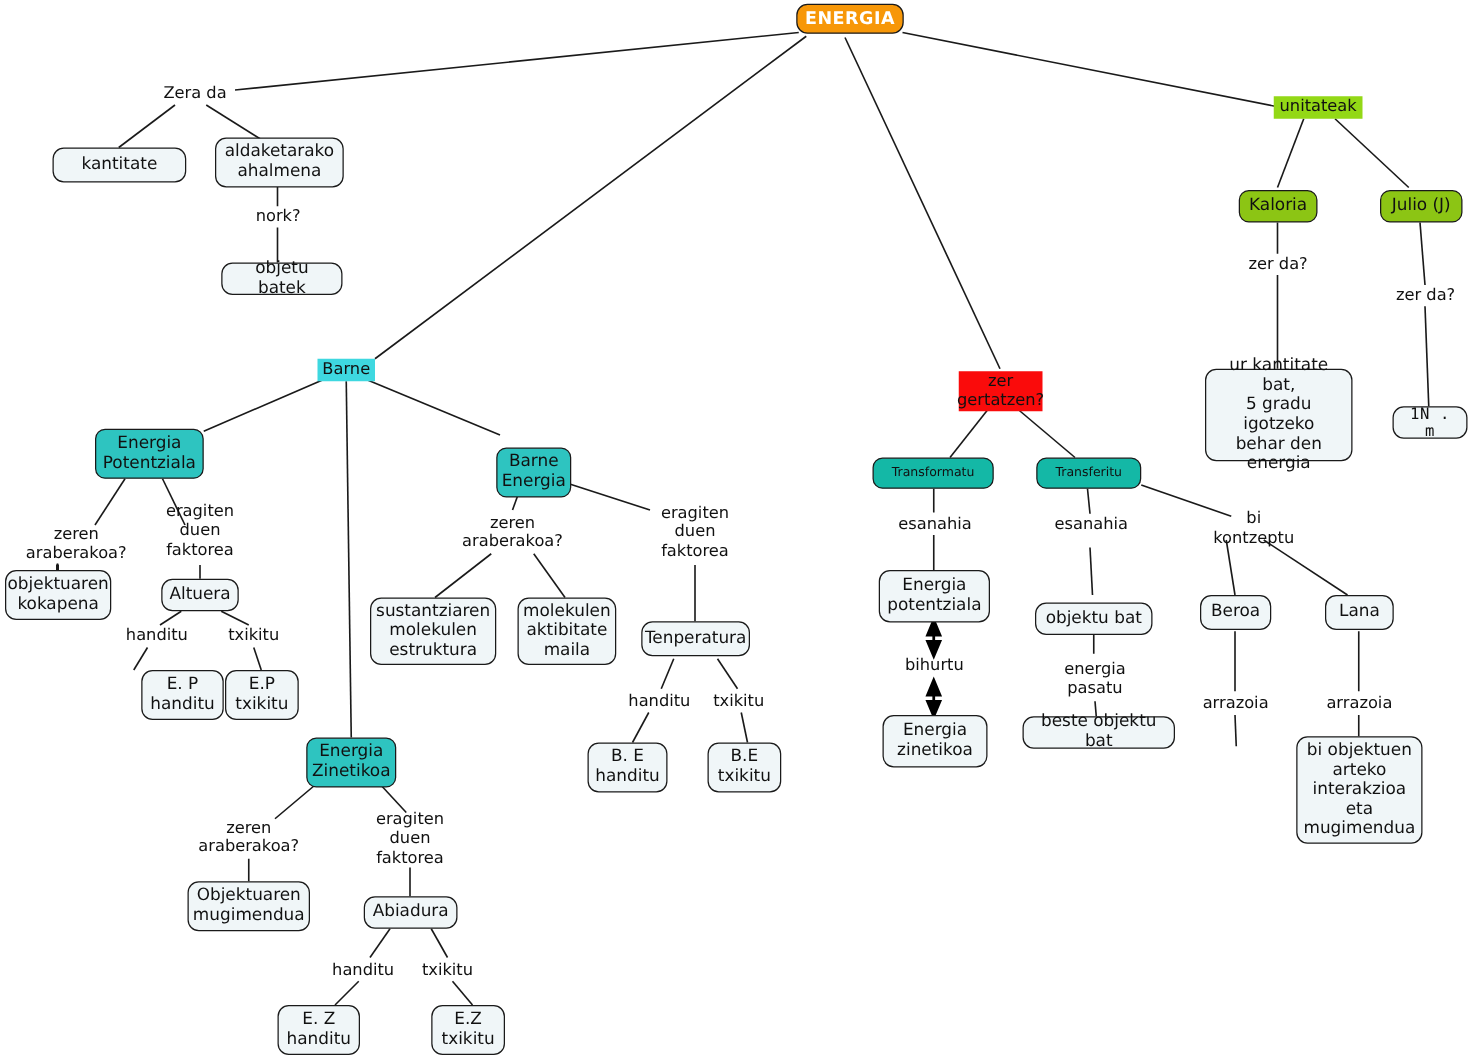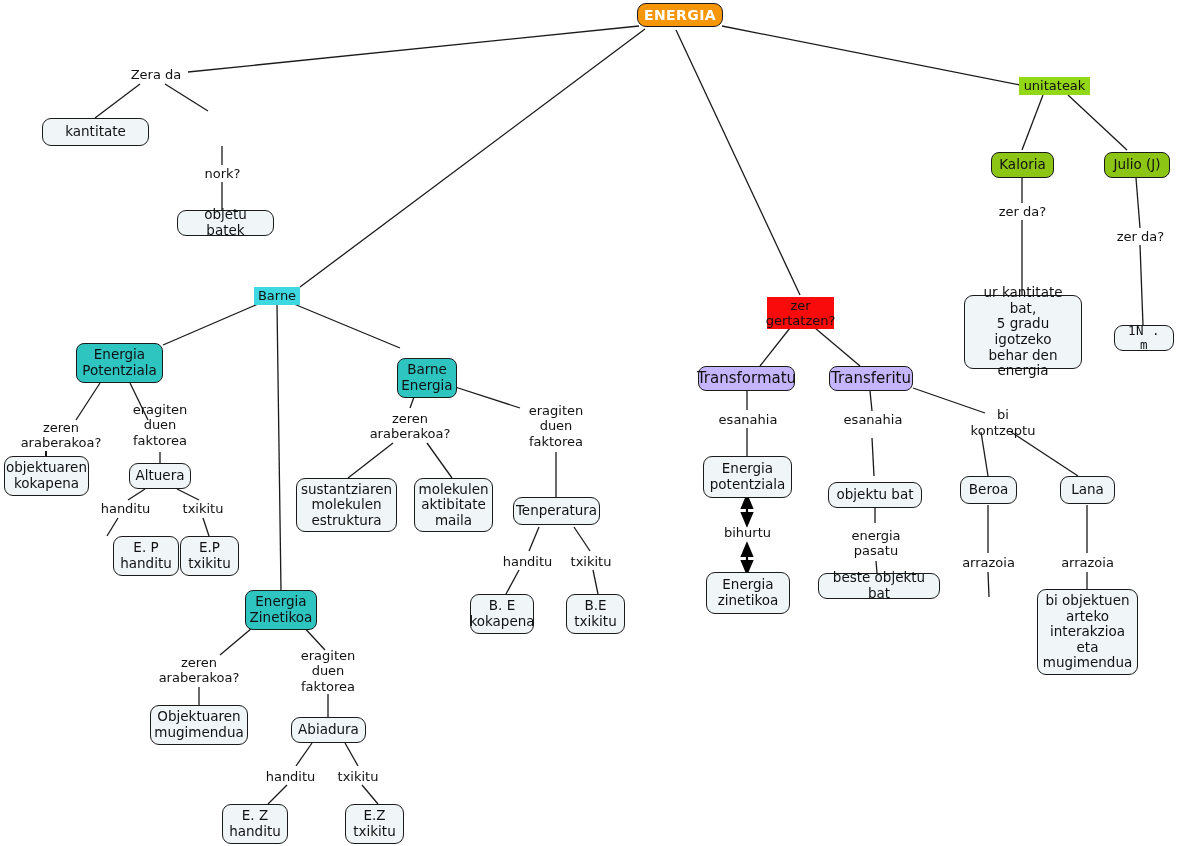--- a/index.html
+++ b/index.html
@@ -45,22 +45,22 @@
     background: #2ec4c0;
     font-size: 13.5px;
     border-radius: 8px;
   }
   .node.green {
     background: #8cc514;
     font-size: 13.5px;
     border-radius: 8px;
   }
   .node.red {
-    background: #c4b5fd;
-    font-size: 15px;
+    background: #14b8a6;
+    font-size: 10px;
     border-radius: 8px;
   }
   .node.root {
     background: #f79708;
     font-size: 14px;
     font-weight: bold;
     color: #ffffff;
     border-radius: 9px;
     letter-spacing: 0.4px;
   }
@@ -186,20 +186,22 @@
       <polygon points="747,573 742,561 752,561"></polygon>
     </g>
   </svg>
 
   <div class="node root" style="left:637px; top:3px; width:86px; height:24px;">ENERGIA</div>
 
   <div class="label" style="left:124px; top:66px; width:64px; height:17px;">Zera da</div>
 
   <div class="node plain" style="left:42px; top:118px; width:107px; height:28px;">kantitate</div>
 
+  <div class="node plain" style="left:172px; top:110px; width:103px; height:40px;">aldaketarako
+ahalmena</div>
 
   <div class="label" style="left:200px; top:165px; width:45px; height:17px;">nork?</div>
 
   <div class="node plain" style="left:177px; top:210px; width:97px; height:26px;">objetu batek</div>
 
   <div class="label hl-green" style="left:1019px; top:77px; width:71px; height:18px;">unitateak</div>
 
   <div class="node green" style="left:991px; top:152px; width:63px; height:26px;">Kaloria</div>
 
   <div class="node green" style="left:1104px; top:152px; width:66px; height:26px;">Julio (J)</div>
@@ -263,21 +265,21 @@
 duen
 faktorea</div>
 
   <div class="node plain" style="left:513px; top:497px; width:87px; height:28px;">Tenperatura</div>
 
   <div class="label" style="left:500px; top:553px; width:55px; height:17px;">handitu</div>
 
   <div class="label" style="left:565px; top:553px; width:52px; height:17px;">txikitu</div>
 
   <div class="node plain" style="left:470px; top:594px; width:64px; height:40px;">B. E
-kokapena</div>
+handitu</div>
 
   <div class="node plain" style="left:566px; top:594px; width:59px; height:40px;">B.E
 txikitu</div>
 
   <div class="label" style="left:152px; top:653px; width:94px; height:34px;">zeren
 araberakoa?</div>
 
   <div class="node plain" style="left:150px; top:705px; width:98px; height:40px;">Objektuaren
 mugimendua</div>
 

